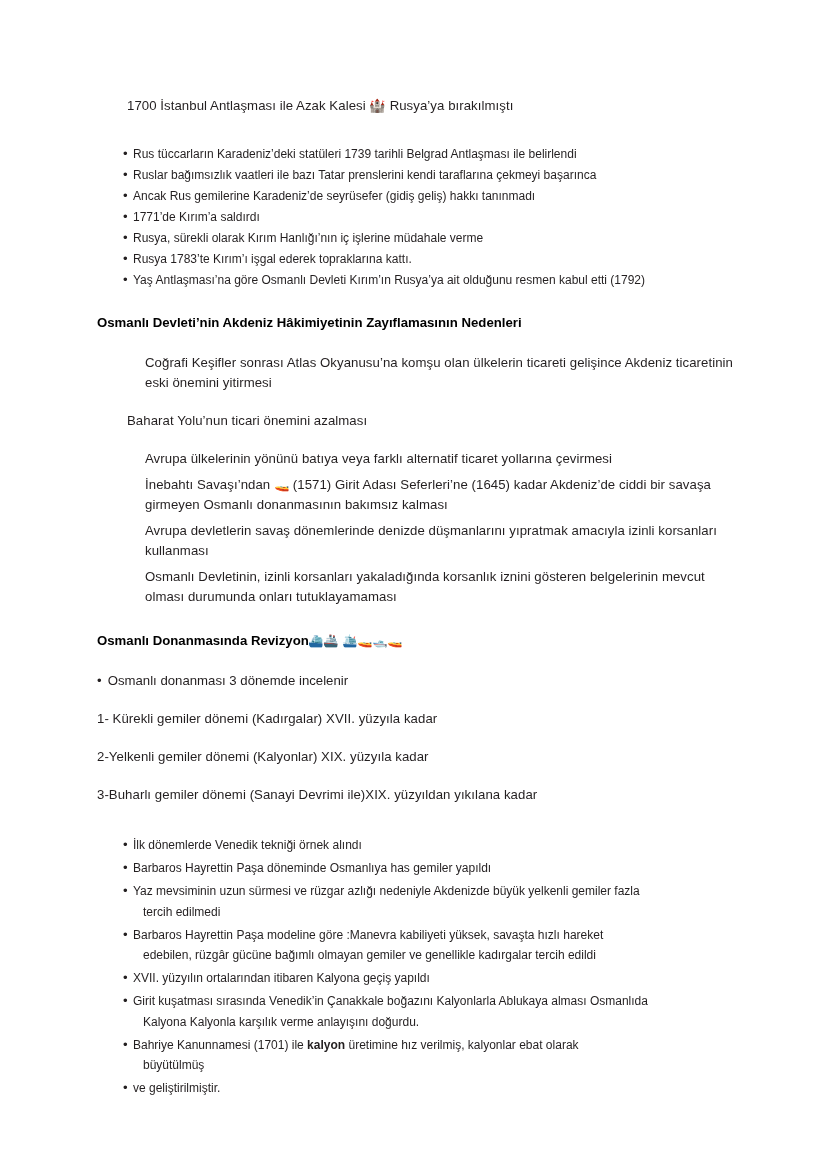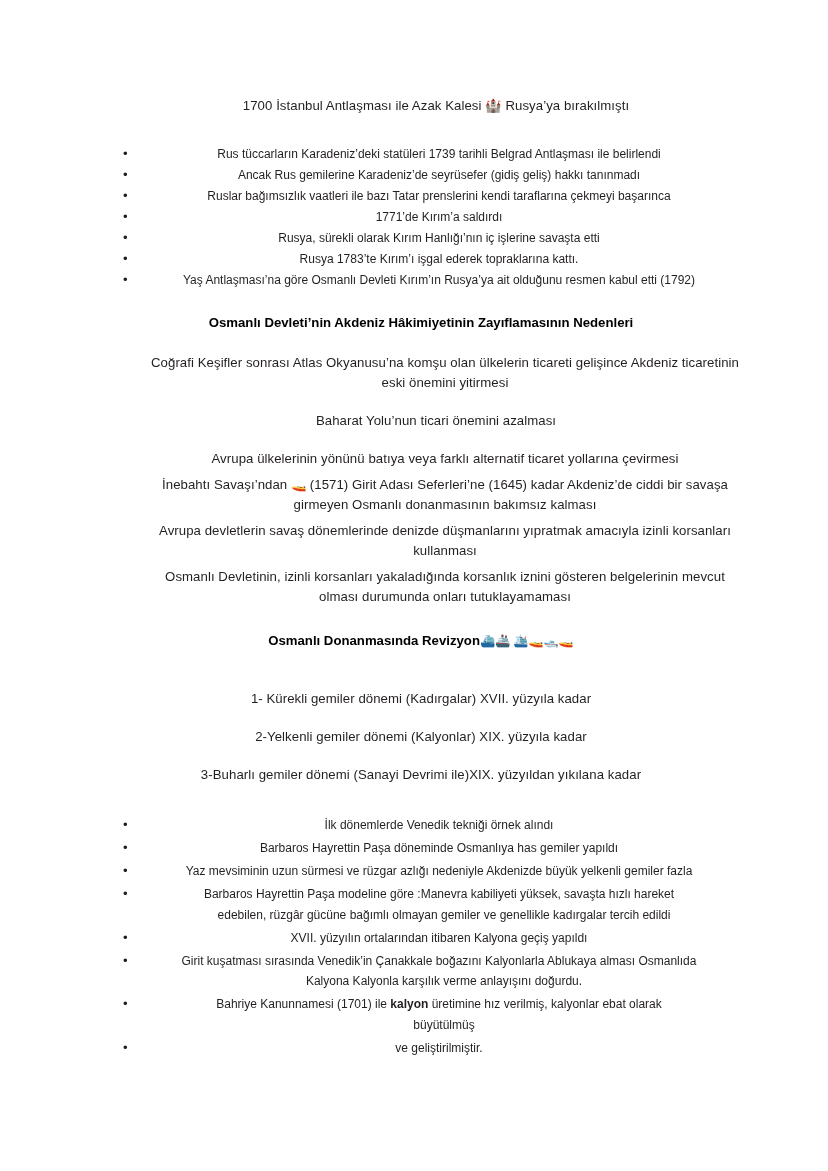--- a/index.html
+++ b/index.html
@@ -10,21 +10,20 @@
   }
   .page {
     position: relative;
     width: 828px;
     height: 1171px;
     background: #ffffff;
     margin: 0 auto;
     overflow: hidden;
     font-family: "Liberation Sans", "DejaVu Sans", sans-serif;
     color: #231f20;
-    text-align: center;
     -webkit-font-smoothing: antialiased;
   }
   .content {
     position: absolute;
     left: 97px;
     top: 96px;
     width: 648px;
   }
 
   
@@ -116,24 +115,24 @@
 
 <div class="page">
   <div class="content">
 
     <p class="para ind-1">1700 İstanbul Antlaşması ile Azak Kalesi 🏰 Rusya’ya bırakılmıştı</p>
 
     <div class="spacer-14"></div>
 
     <ul class="bullets tight">
       <li>Rus tüccarların Karadeniz’deki statüleri 1739 tarihli Belgrad Antlaşması ile belirlendi</li>
+      <li>Ruslar bağımsızlık vaatleri ile bazı Tatar prenslerini kendi taraflarına çekmeyi başarınca</li>
       <li>Ancak Rus gemilerine Karadeniz’de seyrüsefer (gidiş geliş) hakkı tanınmadı</li>
-      <li>Ruslar bağımsızlık vaatleri ile bazı Tatar prenslerini kendi taraflarına çekmeyi başarınca</li>
       <li>1771’de Kırım’a saldırdı</li>
-      <li>Rusya, sürekli olarak Kırım Hanlığı’nın iç işlerine savaşta etti</li>
+      <li>Rusya, sürekli olarak Kırım Hanlığı’nın iç işlerine müdahale verme</li>
       <li>Rusya 1783’te Kırım’ı işgal ederek topraklarına kattı.</li>
       <li>Yaş Antlaşması’na göre Osmanlı Devleti Kırım’ın Rusya’ya ait olduğunu resmen kabul etti (1792)</li>
     </ul>
 
     <div class="spacer-22"></div>
 
     <h2 class="heading ind-0">Osmanlı Devleti’nin Akdeniz Hâkimiyetinin Zayıflamasının Nedenleri</h2>
 
     <div class="spacer-20"></div>
 
@@ -158,39 +157,40 @@
     <div class="spacer-6"></div>
 
     <p class="para ind-2">Osmanlı Devletinin, izinli korsanları yakaladığında korsanlık iznini gösteren belgelerinin mevcut olması durumunda onları tutuklayamaması</p>
 
     <div class="spacer-24"></div>
 
     <h2 class="heading ind-0"><span>Osmanlı Donanmasında Revizyon</span><span class="emoji-run">⛴️🚢 🛳️🚤🛥️🚤</span></h2>
 
     <div class="spacer-20"></div>
 
+    <p class="dotline ind-0">Osmanlı donanması 3 dönemde incelenir</p>
 
     <div class="spacer-18"></div>
 
     <p class="para ind-0">1- Kürekli gemiler dönemi (Kadırgalar) XVII. yüzyıla kadar</p>
 
     <div class="spacer-18"></div>
 
     <p class="para ind-0">2-Yelkenli gemiler dönemi (Kalyonlar) XIX. yüzyıla kadar</p>
 
     <div class="spacer-18"></div>
 
     <p class="para ind-0">3-Buharlı gemiler dönemi (Sanayi Devrimi ile)XIX. yüzyıldan yıkılana kadar</p>
 
     <div class="spacer-16"></div>
 
     <ul class="bullets">
       <li><span>İlk dönemlerde Venedik tekniği örnek alındı</span></li>
       <li><span>Barbaros Hayrettin Paşa döneminde Osmanlıya has gemiler yapıldı</span></li>
-      <li><span>Yaz mevsiminin uzun sürmesi ve rüzgar azlığı nedeniyle Akdenizde büyük yelkenli gemiler fazla</span></li>
+      <li><span>Yaz mevsiminin uzun sürmesi ve rüzgar azlığı nedeniyle Akdenizde büyük yelkenli gemiler fazla</span><span class="cont">tercih edilmedi</span></li>
       <li><span>Barbaros Hayrettin Paşa modeline göre :Manevra kabiliyeti yüksek, savaşta hızlı hareket</span><span class="cont">edebilen, rüzgâr gücüne bağımlı olmayan gemiler ve genellikle kadırgalar tercih edildi</span></li>
       <li><span>XVII. yüzyılın ortalarından itibaren Kalyona geçiş yapıldı</span></li>
       <li><span>Girit kuşatması sırasında Venedik’in Çanakkale boğazını Kalyonlarla Ablukaya alması Osmanlıda</span><span class="cont">Kalyona Kalyonla karşılık verme anlayışını doğurdu.</span></li>
       <li><span>Bahriye Kanunnamesi (1701) ile </span><b>kalyon</b><span> üretimine hız verilmiş, kalyonlar ebat olarak</span><span class="cont">büyütülmüş</span></li>
       <li><span>ve geliştirilmiştir.</span></li>
     </ul>
 
   </div>
 </div>
 

